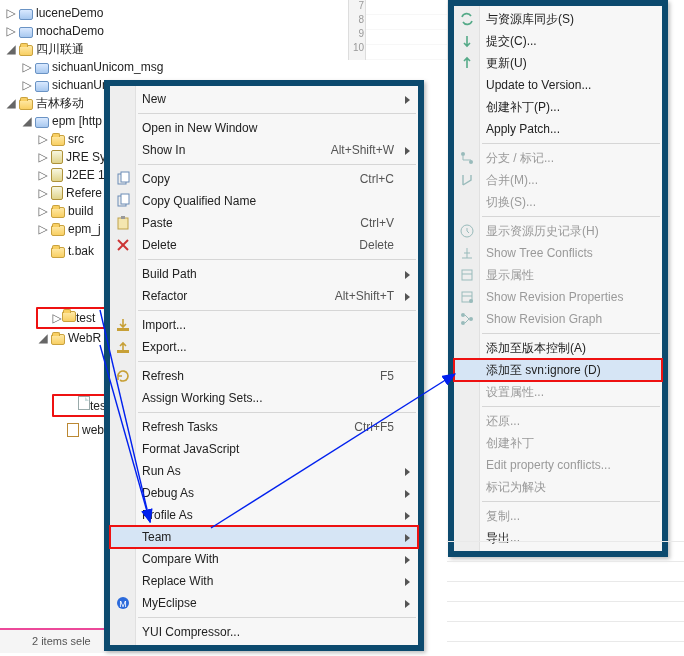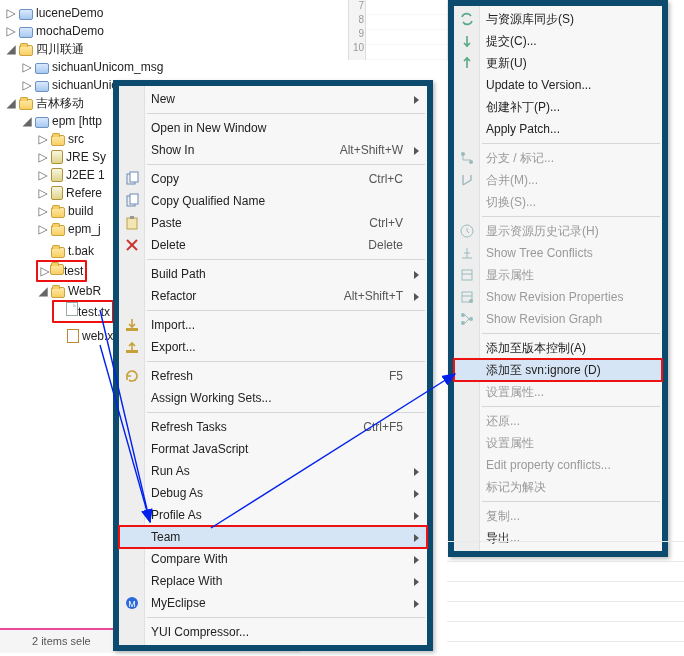--- a/index.html
+++ b/index.html
@@ -29,21 +29,21 @@
   
   .ico.folder { background: linear-gradient(#ffe9a6,#f8cf63); border:1px solid #caa23e; border-radius:2px; width:14px; height:11px; margin-top:2px;}
   .ico.folder::before{content:"";position:absolute;top:-3px;left:0;width:6px;height:3px;background:#f8cf63;border:1px solid #caa23e;border-bottom:none;border-radius:2px 2px 0 0;}
   .ico.pkg {background:linear-gradient(#d9e9ff,#a8c8ef);border:1px solid #6a93c4;border-radius:2px;width:14px;height:11px;margin-top:2px;}
   .ico.file{background:#fff;border:1px solid #9aa;width:12px;height:14px;}
   .ico.file::before{content:"";position:absolute;top:0;right:0;border-top:4px solid #fff;border-left:4px solid #cdd;}
   .ico.xml{background:#fff;border:1px solid #bb8833;width:12px;height:14px;}
   .ico.jar{background:linear-gradient(#f7f7e0,#e0d38a);border:1px solid #ae923a;width:12px;height:14px;border-radius:2px;}
 
   
-  .hl{border:2px solid #e11;display:inline-block;padding:0 2px;border-radius:1px;}
+  .hl{border:2px solid #e11;display:inline-block;padding:0 14px;border-radius:1px;margin-top:47px;}
 
   
   .status{position:absolute;left:0;top:628px;width:300px;border-top:2px solid #ec4899;background:#f5f5f5;color:#555;font-size:11px;padding:5px 0 6px 32px;}
 
   
   .menu{
     position:absolute;
     background:#f7f7f7;
     border:6px solid #0c4a6e;
     box-shadow:2px 2px 4px rgba(0,0,0,.25);
@@ -179,21 +179,21 @@
 
 <div class="ruler">
   <div class="stripe"></div>
   <div class="bar"></div>
   <div class="n" style="top:0">7</div>
   <div class="n" style="top:14px">8</div>
   <div class="n" style="top:28px">9</div>
   <div class="n" style="top:42px">10</div>
 </div>
 
-<div id="menu1" class="menu" style="left:113px;top:80px;">
+<div id="menu1" class="menu" style="left:104px;top:80px;">
   <div class="iconcol"></div>
   <ul id="menu1-ul">
       <li>
         <span class="lbl">New</span>
         <span class="sub"></span>
       </li>
       <li class="sep"></li>
       <li>
         <span class="lbl">Open in New Window</span>
       </li>
@@ -412,21 +412,21 @@
         <span class="lbl">添加至 svn:ignore (D)</span>
       </li>
       <li class="disabled">
         <span class="lbl">设置属性...</span>
       </li>
       <li class="sep"></li>
       <li class="disabled">
         <span class="lbl">还原...</span>
       </li>
       <li class="disabled">
-        <span class="lbl">设置属性</span>
+        <span class="lbl">创建补丁</span>
       </li>
       <li class="disabled">
         <span class="lbl">Edit property conflicts...</span>
       </li>
       <li class="disabled">
         <span class="lbl">标记为解决</span>
       </li>
       <li class="sep"></li>
       <li class="disabled">
         <span class="lbl">复制...</span>

